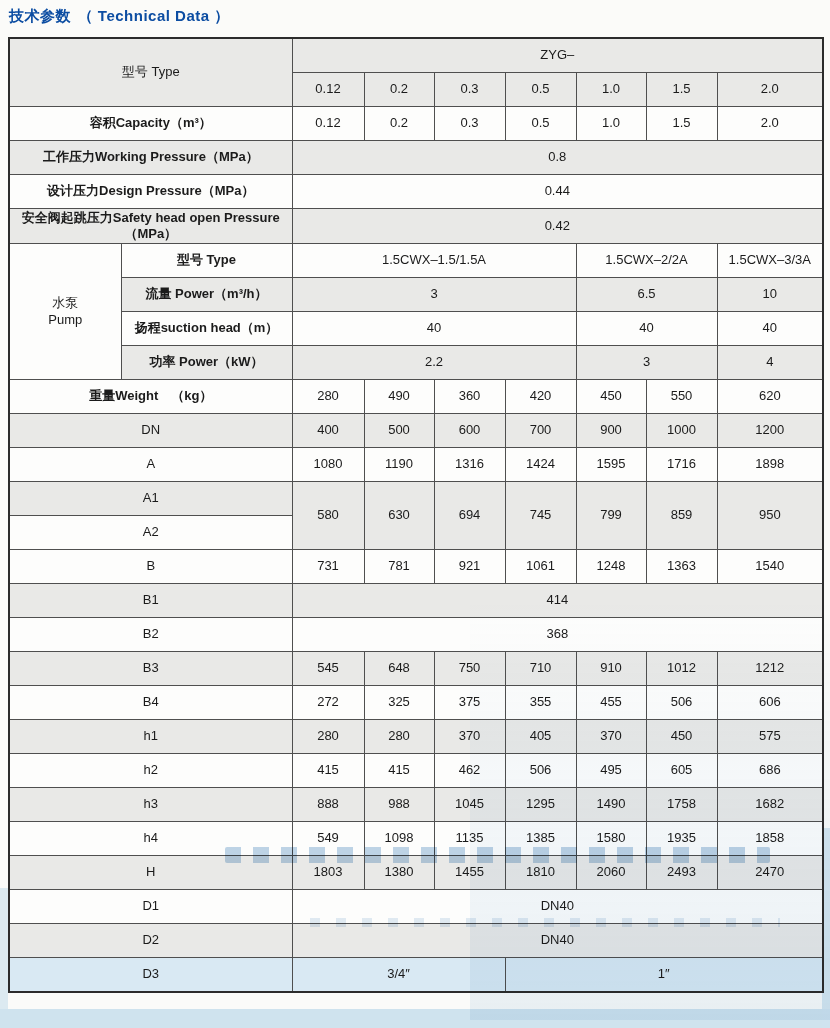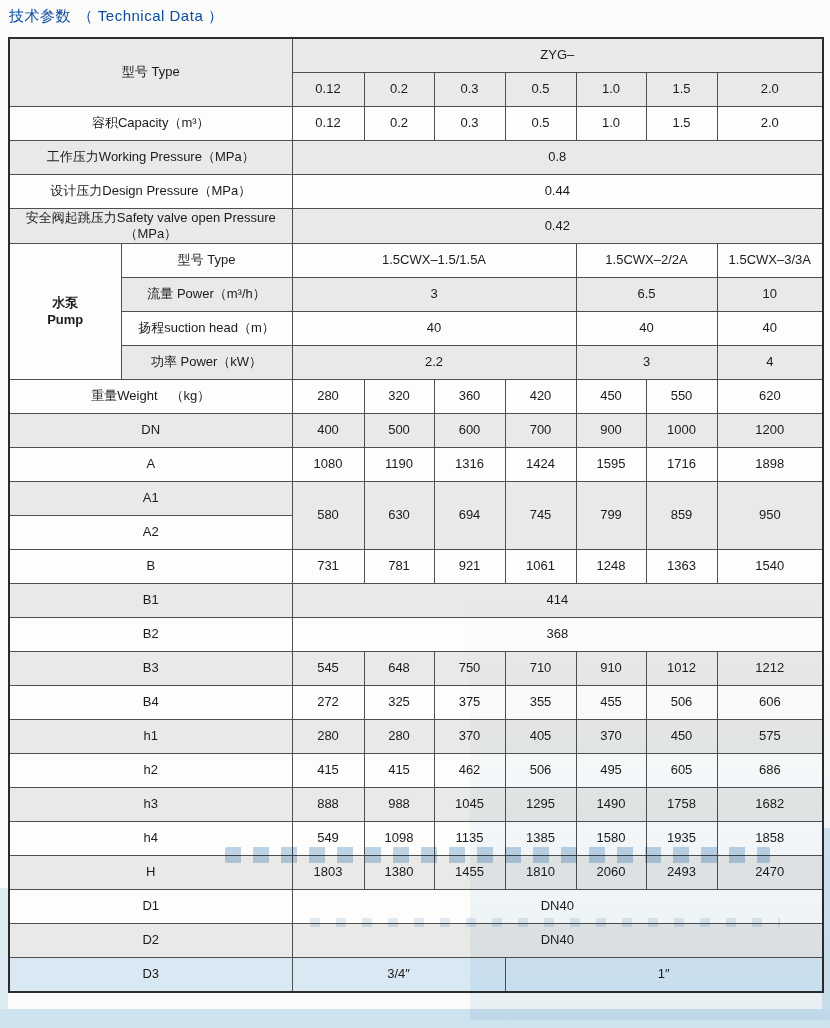--- a/index.html
+++ b/index.html
@@ -15,21 +15,21 @@
   *{box-sizing:border-box;}
   html,body{margin:0;padding:0;}
   body{
     width:830px;height:1028px;position:relative;overflow:hidden;
     background:var(--page-bg);
     font-family:"Liberation Sans","DejaVu Sans",sans-serif;
     color:#1b1b1b;
   }
   .title{
     margin:7px 0 11px 9px;
-    font-size:15px;font-weight:normal;color:var(--title-blue);
+    font-size:15px;font-weight:bold;color:var(--title-blue);
     letter-spacing:.5px;
   }
   .title .title-en{margin-left:2px;}
   table.tech{
     margin-left:8px;
     width:814px;
     border-collapse:collapse;
     table-layout:fixed;
     border:2px solid var(--border-out);
     font-size:13px;
@@ -39,22 +39,22 @@
     border:1px solid var(--border-in);
     height:34px;
     padding:1px 4px;
     text-align:center;
     vertical-align:middle;
     line-height:1.25;
   }
   td.shade-gray{background:var(--row-gray);}
   td.shade-white{background:var(--row-white);}
   td.shade-blue{background:var(--row-blue);margin-left:7px;}
-  td.align-left{text-align:left;padding-left:10px;}
-  td.group-label{white-space:pre-line;font-weight:bold;}
+  td.align-left{text-align:left;padding-left:10px;font-weight:bold;}
+  td.group-label{white-space:pre-line;}
   
   .wm{position:absolute;pointer-events:none;}
   .wm-bottom{left:0;right:0;top:1009px;height:19px;background:var(--wash-blue);}
   .wm-right{top:828px;left:822px;width:8px;height:200px;background:var(--wash-blue);opacity:.85;}
   .wm-left{top:888px;left:0;width:8px;height:122px;background:var(--wash-blue);opacity:.7;}
   .wm-h4marks{
     top:847px;left:225px;width:545px;height:16px;z-index:2;
     background:repeating-linear-gradient(90deg,
       rgba(96,150,198,.40) 0 16px, rgba(96,150,198,0) 16px 28px);
     mix-blend-mode:multiply;border-radius:2px;
@@ -117,21 +117,21 @@
       </tr>
       <tr>
         <td colspan="2" class="shade-gray align-left">工作压力Working Pressure（MPa）</td>
         <td colspan="7" class="shade-gray">0.8</td>
       </tr>
       <tr>
         <td colspan="2" class="shade-white align-left">设计压力Design Pressure（MPa）</td>
         <td colspan="7" class="shade-white">0.44</td>
       </tr>
       <tr>
-        <td colspan="2" class="shade-gray align-left">安全阀起跳压力Safety valve open Pressure（MPa）</td>
+        <td colspan="2" class="shade-gray align-left">安全阀起跳压力Safety head open Pressure（MPa）</td>
         <td colspan="7" class="shade-gray">0.42</td>
       </tr>
       <tr>
         <td rowspan="4" class="shade-white group-label">水泵
 Pump</td>
         <td colspan="1" class="shade-white align-left">型号 Type</td>
         <td colspan="4" class="shade-white">1.5CWX–1.5/1.5A</td>
         <td colspan="2" class="shade-white">1.5CWX–2/2A</td>
         <td class="shade-white">1.5CWX–3/3A</td>
       </tr>
@@ -149,21 +149,21 @@
       </tr>
       <tr>
         <td colspan="1" class="shade-gray align-left">功率 Power（kW）</td>
         <td colspan="4" class="shade-gray">2.2</td>
         <td colspan="2" class="shade-gray">3</td>
         <td class="shade-gray">4</td>
       </tr>
       <tr>
         <td colspan="2" class="shade-white align-left">重量Weight　（kg）</td>
         <td class="shade-white">280</td>
-        <td class="shade-white">320</td>
+        <td class="shade-white">490</td>
         <td class="shade-white">360</td>
         <td class="shade-white">420</td>
         <td class="shade-white">450</td>
         <td class="shade-white">550</td>
         <td class="shade-white">620</td>
       </tr>
       <tr>
         <td colspan="2" class="shade-gray">DN</td>
         <td class="shade-gray">400</td>
         <td class="shade-gray">500</td>

